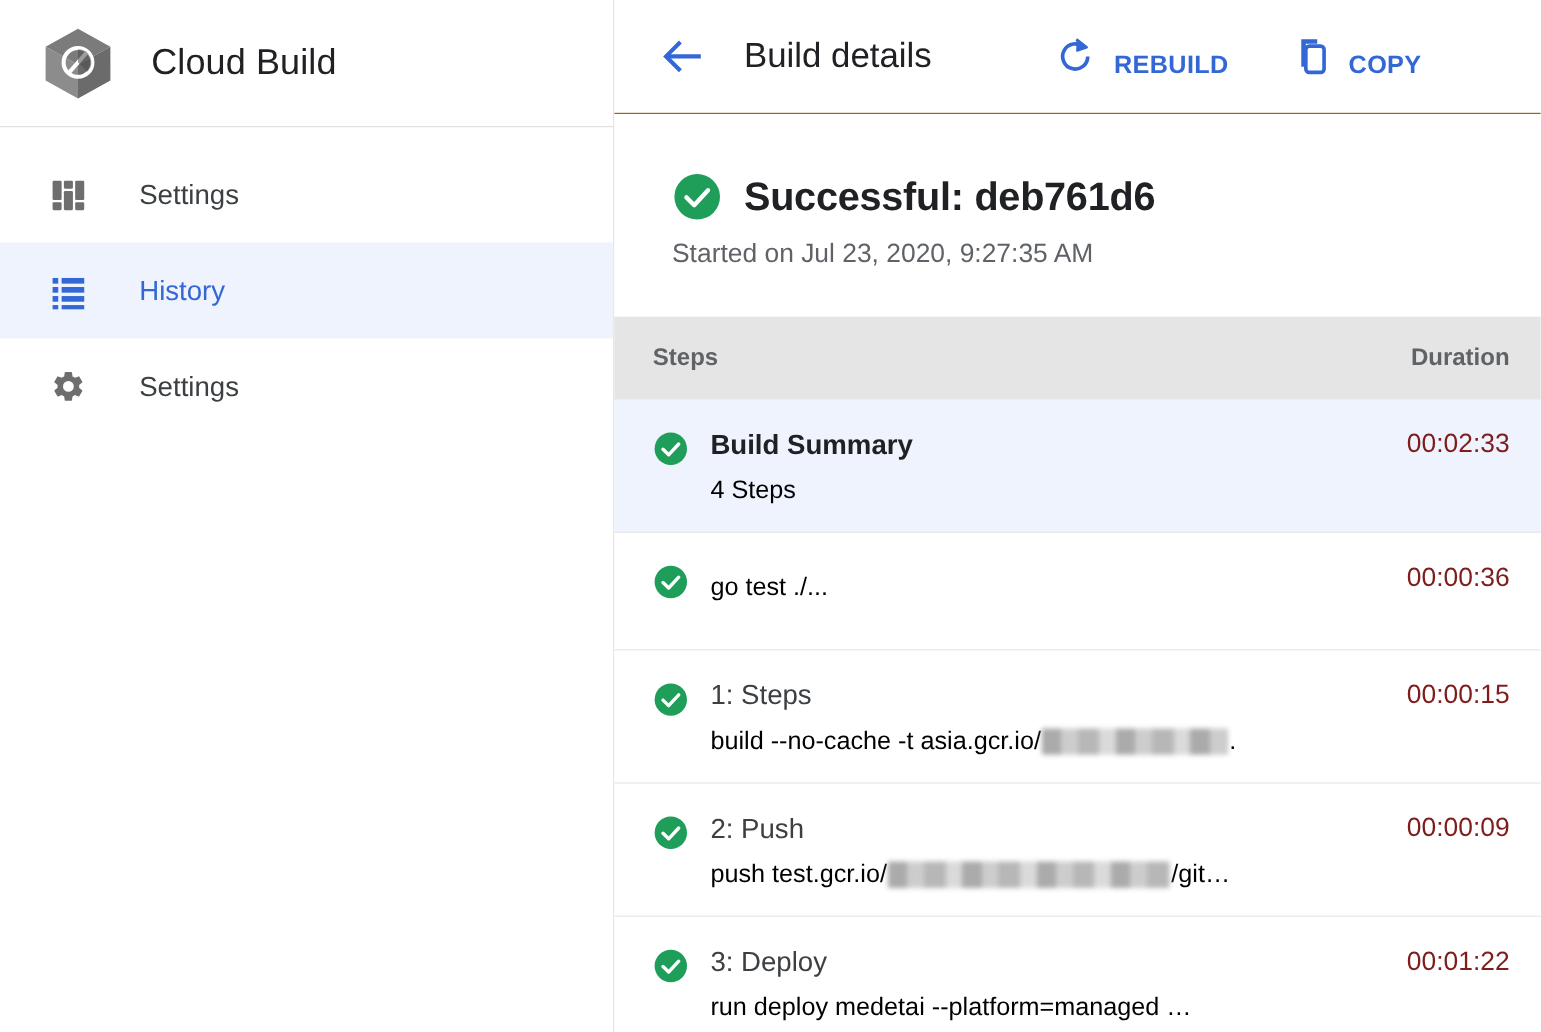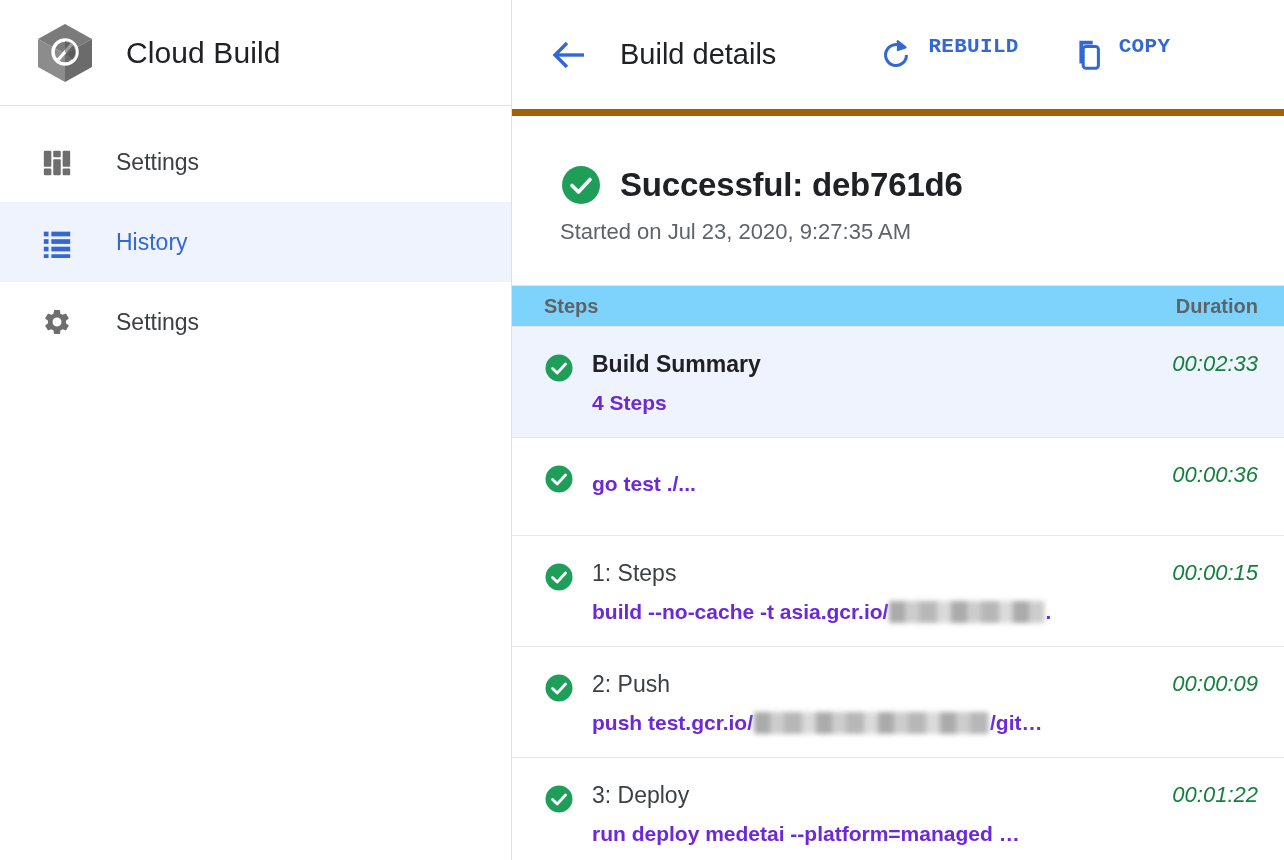--- a/index.html
+++ b/index.html
@@ -53,42 +53,41 @@
   .nav-item.selected .nav-label { color: #3367d6; }
 
   
   #main {
     width: 772px; height: 860px;
     flex: 0 0 772px;
     background: #fff;
     position: relative;
   }
   .topbar {
-    height: 116px;
-    display: flex; align-items: center;
-    border-bottom: 7px solid #a16207;
+    height: 95px;
+    display: flex; align-items: center;
+    border-bottom: 1px solid #a16207;
     padding-left: 36px;
     white-space: nowrap;
     overflow: hidden;
   }
   .back-btn {
     width: 44px; height: 44px; flex: 0 0 44px;
     display: flex; align-items: center; justify-content: center;
     cursor: pointer;
   }
   .page-title {
     margin-left: 28px;
     font-size: 29px;
     color: #202124;
   }
   .action-btn {
-    display: flex; align-items: flex-start;
+    display: flex; align-items: flex-end;
     cursor: pointer;
     flex: 0 0 auto;
-    font-family: Liberation Mono, monospace;
   }
   .action-btn.rebuild { margin-left: 100px; }
   .action-btn.copy { margin-left: 48px; }
   .action-icon {
     width: 40px; height: 40px; flex: 0 0 40px;
     display: flex; align-items: center; justify-content: center;
   }
   .action-label {
     margin-left: 12px;
     font-size: 21px;
@@ -108,22 +107,22 @@
     letter-spacing: -.2px;
   }
   .status-sub {
     margin-top: 13px;
     font-size: 22px;
     color: #5f6368;
   }
 
   .table { margin-top: 40px; width: 772px; }
   .thead {
-    height: 42px;
-    background: #7dd3fc;
+    height: 69px;
+    background: #e5e5e5;
     border-top: 1px solid #e6e6e6;
     border-bottom: 1px solid #e6e6e6;
     display: flex; align-items: center;
     padding: 0 26px 0 32px;
   }
   .th {
     font-size: 20px;
     font-weight: bold;
     color: #5f6368;
   }
@@ -146,32 +145,31 @@
     line-height: 30px;
     white-space: nowrap;
   }
   .row.selected .row-title {
     font-weight: bold;
     color: #202124;
   }
   .row-sub {
     margin-top: 10px;
     font-size: 21px;
-    color: #6d28d9;
+    color: #000000;
     line-height: 28px;
     white-space: nowrap;
-    display: flex; align-items: center; font-weight: bold;
+    display: flex; align-items: center;
   }
   .row-dur {
     font-size: 22px;
-    color: #15803d;
+    color: #7f1d1d;
     line-height: 30px;
     flex: 0 0 auto;
     text-align: right;
-    font-style: italic;
   }
   .redact {
     display: inline-block;
     height: 22px;
     margin: 0 1px;
     vertical-align: middle;
     border-radius: 1px;
     background:
       repeating-linear-gradient(90deg,
         rgba(150,150,150,.85) 0px, rgba(150,150,150,.85) 16px,

